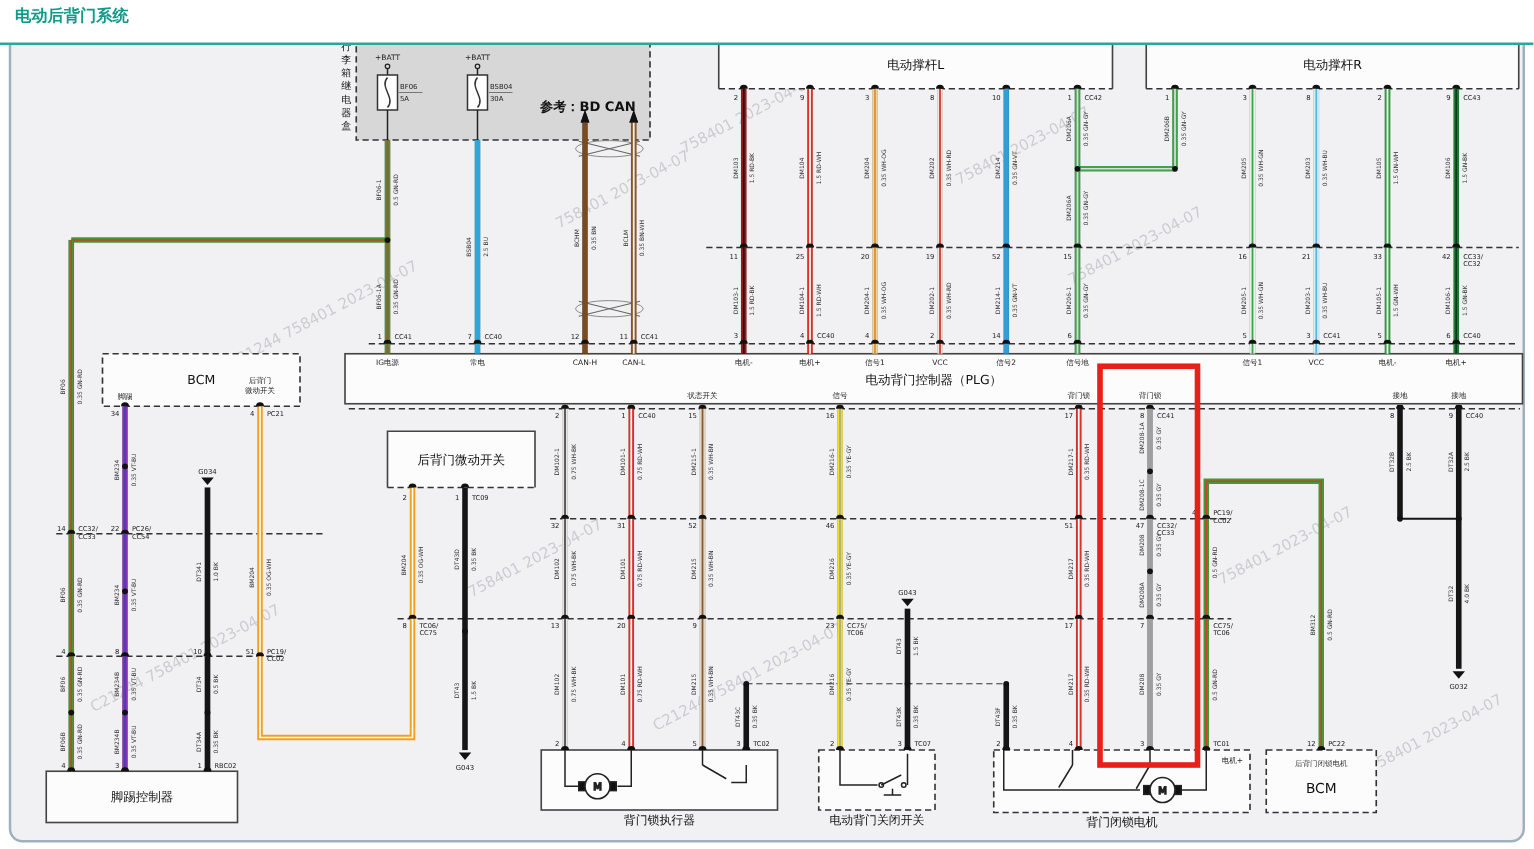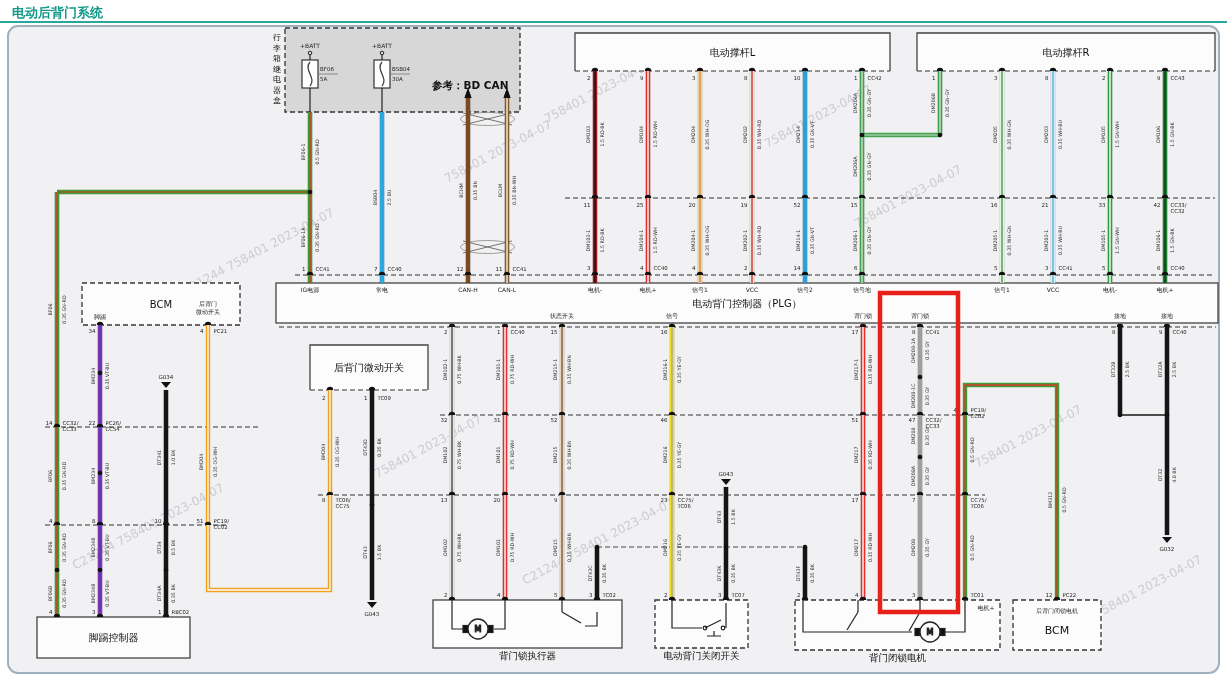--- a/index.html
+++ b/index.html
@@ -1,18 +1,18 @@
 <!DOCTYPE html>
 <html><head>
 <meta charset="utf-8">
 <style>
   html,body{margin:0;padding:0;background:#fff;}
   .stage{position:relative;width:1227px;height:679px;background:#ffffff;overflow:hidden;
          font-family:"DejaVu Sans",sans-serif;}
-  .titlebar{position:absolute;left:0;top:0;width:100%;height:23px;background:#fff;
+  .titlebar{position:absolute;left:0;top:0;width:100%;height:36px;background:#fff;
             border-bottom:2px solid #2aa79b;box-sizing:border-box;}
   .titlebar span{position:absolute;left:12px;top:4px;font-size:13px;font-weight:bold;color:#12998a;}
   svg{position:absolute;left:0;top:0;}
   text{font-family:"DejaVu Sans",sans-serif;}
 </style>
 </head>
 <body>
 
 <div class="stage">
   <svg id="diagram" width="1227" height="679" viewBox="0 0 1227 679">

